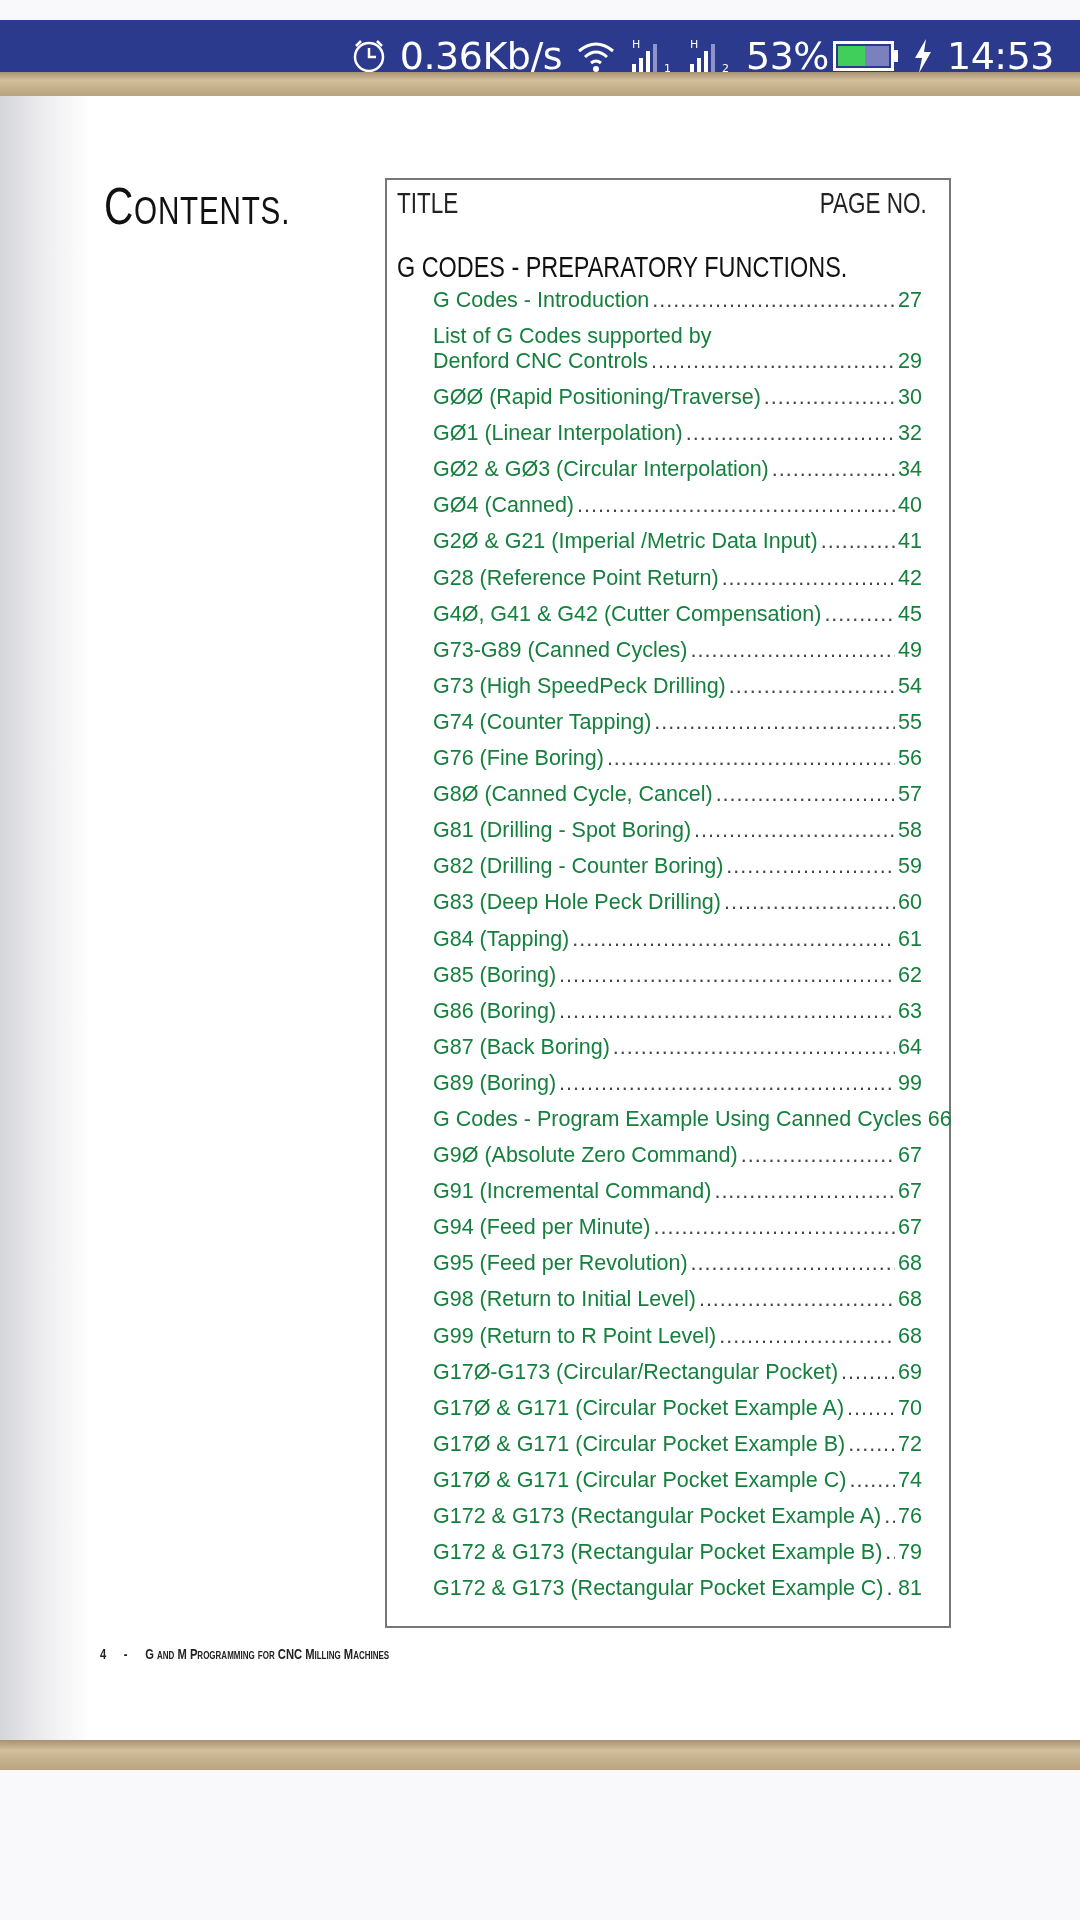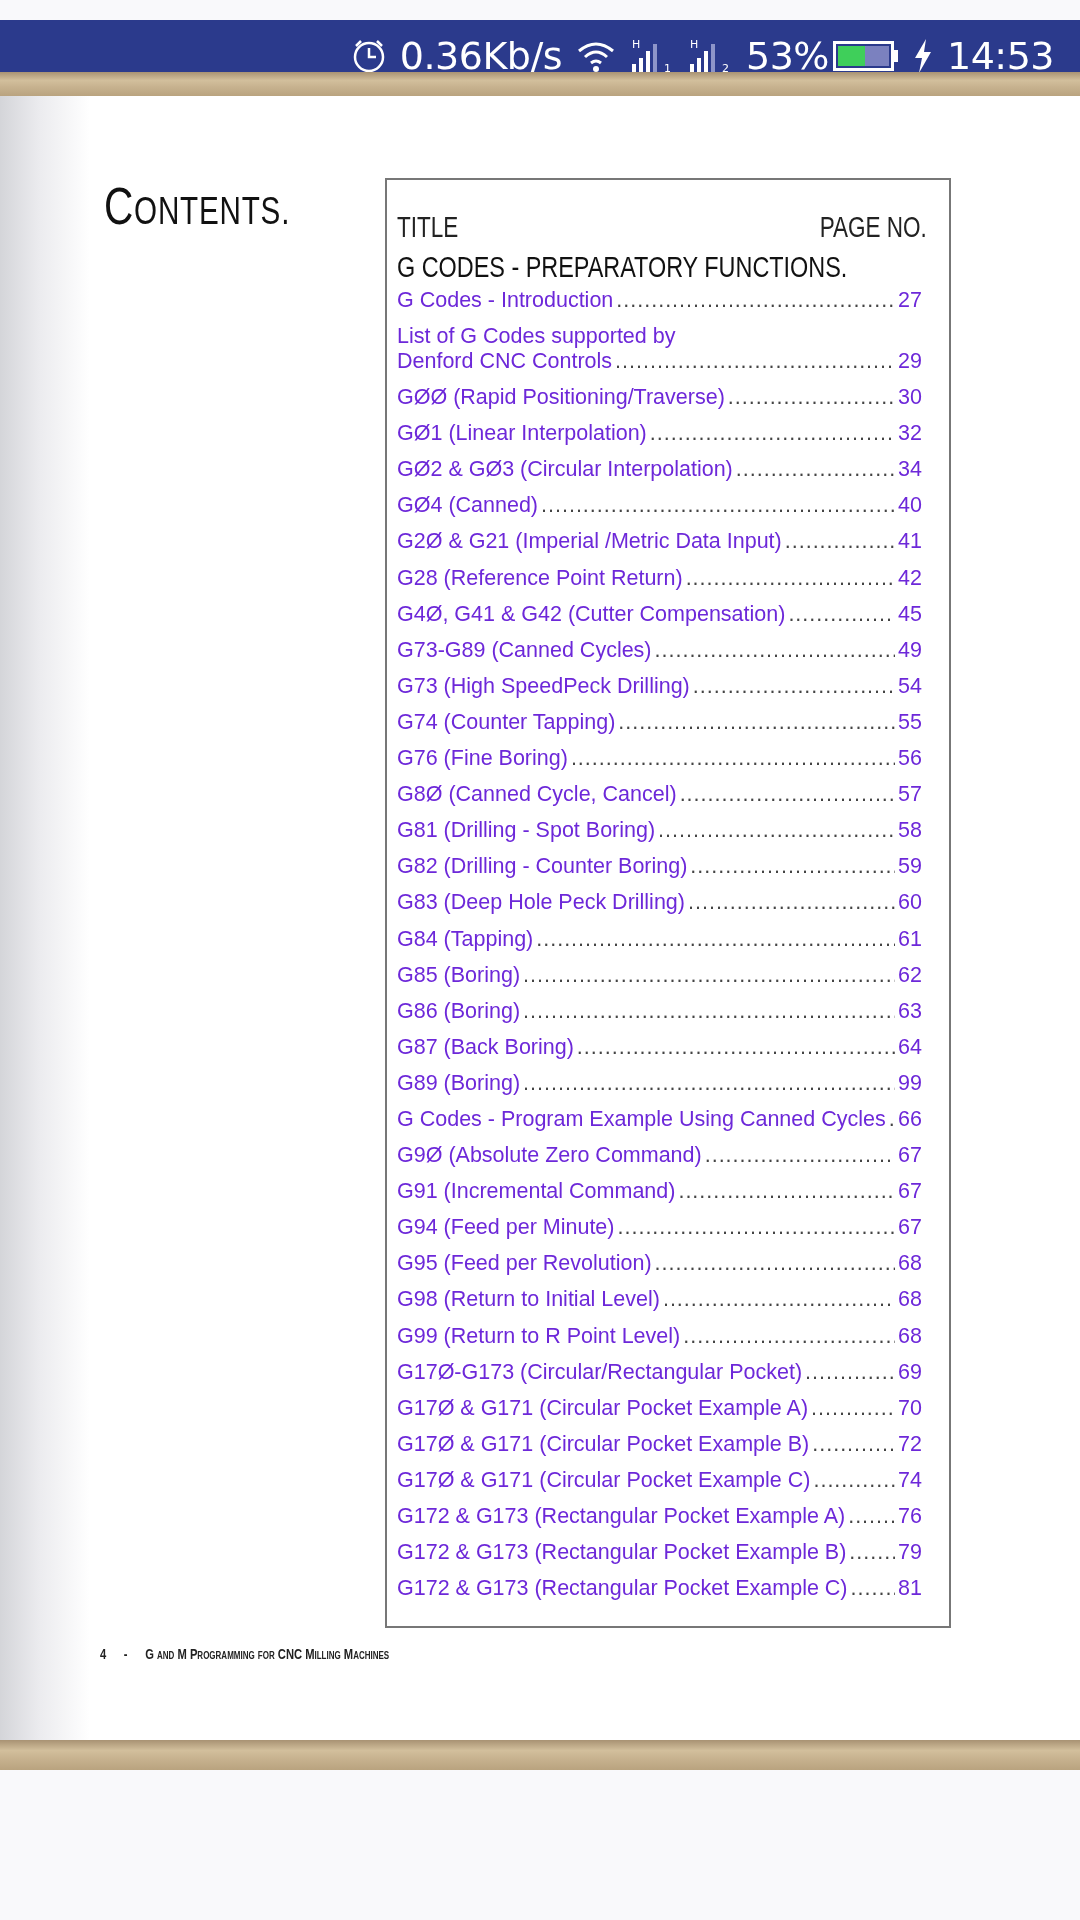--- a/index.html
+++ b/index.html
@@ -9,26 +9,26 @@
   .sb-text { font-size:38px; letter-spacing:-0.5px; }
   .wood { position:absolute; left:0; width:1080px; background:linear-gradient(180deg,#a89273 0%,#d2bf9c 35%,#c8b390 60%,#b9a37f 100%); }
   .wood.top { top:72px; height:24px; }
   .wood.bottom { top:1740px; height:30px; }
   .page { position:absolute; left:0; top:96px; width:1080px; height:1644px; background:#fff; }
   .page-shade { position:absolute; left:0; top:0; width:90px; height:100%; background:linear-gradient(90deg,#d4d5d9 0%,#ececef 45%,#ffffff 100%); }
   .contents-title { position:absolute; left:104px; top:80px; font-family:"Liberation Sans Narrow","Liberation Sans", sans-serif; font-size:52px; color:#111; transform:scaleX(0.78); transform-origin:left top; letter-spacing:1px; }
   .contents-title .cap { font-size:52px; }
   .contents-title .sc { font-size:38px; }
   .toc-box { position:absolute; left:385px; top:82px; width:566px; height:1450px; border:2px solid #777; box-sizing:border-box; }
-  .toc-head { position:absolute; left:10px; top:30px; width:530px; height:40px; }
+  .toc-head { position:absolute; left:10px; top:6px; width:530px; height:40px; }
   .toc-head .th-title { position:absolute; left:0; top:0; font-size:30px; color:#222; transform:scaleX(0.75); transform-origin:left top; }
   .toc-head .th-page { position:absolute; right:0; top:0; font-size:30px; color:#222; transform:scaleX(0.75); transform-origin:right top; }
   .section-title { position:absolute; left:10px; top:70px; font-size:30px; color:#111; transform:scaleX(0.78); transform-origin:left top; white-space:nowrap; }
   .toc-list { position:absolute; left:10px; top:108px; width:525px; }
-  .toc-row { display:flex; align-items:baseline; height:36.1px; font-size:21.5px; color:#6d28d9; white-space:nowrap; }
+  .toc-row { display:flex; align-items:baseline; height:36.1px; font-size:21.5px; color:#15803d; white-space:nowrap;margin-left:36px; }
   .toc-row.two { height:61px; flex-direction:column; align-items:stretch; }
   .toc-row.two .line1 { height:25px; }
   .toc-row.two .line2 { display:flex; align-items:flex-start; }
   .toc-label { flex:0 0 auto; }
   .toc-dots { flex:1 1 auto; overflow:hidden; margin:0 3px; color:#444; letter-spacing:1px; }
   .toc-dots::before { content:"............................................................................................................................"; }
   .toc-page { flex:0 0 auto; }
   .footer { position:absolute; left:100px; top:1550px; font-size:14px; color:#222; font-weight:bold; white-space:nowrap; transform:scaleX(0.8); transform-origin:left top; }
   .footer .pg { margin-right:22px; }
   .footer .dash { margin-right:22px; }

